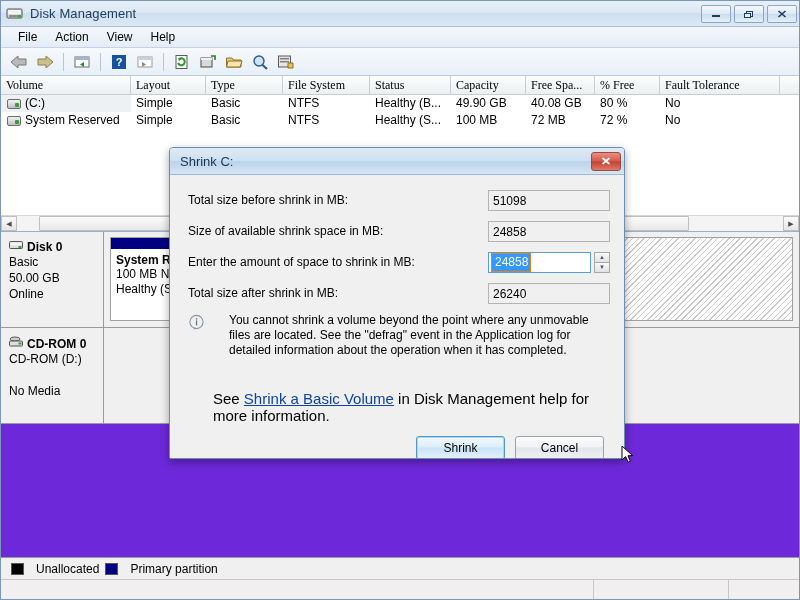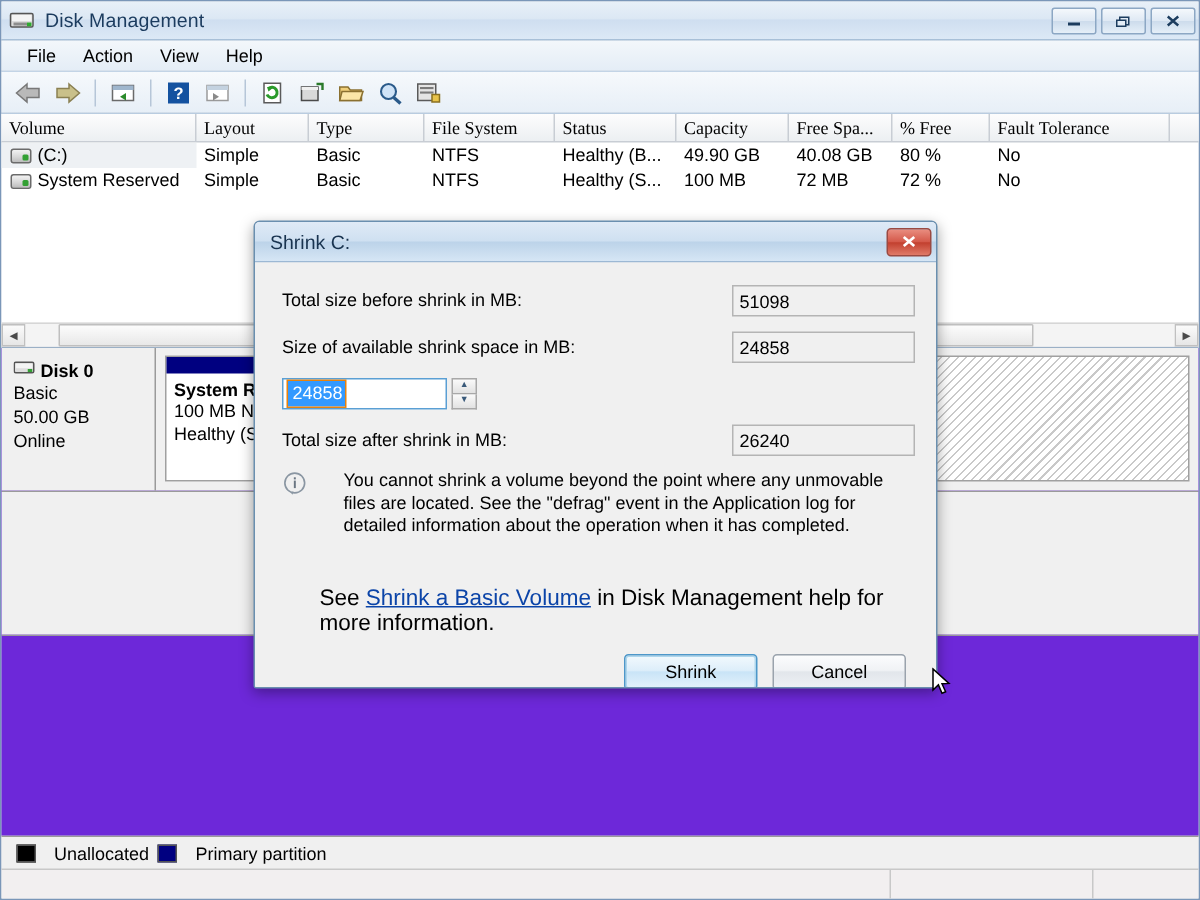--- a/index.html
+++ b/index.html
@@ -497,20 +497,35 @@
           </div>
         </div>
         <div class="part hatch" style="flex:1">
           <div class="part-cap"></div>
           <div class="part-body"></div>
         </div>
       </div>
     </div>
 
     <div class="disk-row" style="height:96px">
+      <div class="disk-info">
+        <div class="disk-title">
+          <span>
+            <svg width="15" height="12" viewBox="0 0 15 12">
+              <ellipse cx="6" cy="3" rx="5" ry="2" fill="#cfcfcf" stroke="#555"></ellipse>
+              <rect x="0.5" y="5" width="13" height="5" rx="1" fill="#dedede" stroke="#555"></rect>
+              <rect x="9.5" y="6.5" width="3" height="2" fill="#33a033"></rect>
+            </svg>
+          </span>
+          <span>CD-ROM 0</span>
+        </div>
+        <div class="disk-meta">CD-ROM (D:)</div>
+        <div class="disk-meta" style="height:16px"></div>
+        <div class="disk-meta">No Media</div>
+      </div>
       <div class="disk-bar-area"></div>
     </div>
 
   </div>
 
   <div id="legend">
     <span class="legend-item">
       <span class="legend-swatch" style="background:#000000"></span>
       <span>Unallocated</span>
     </span>
@@ -542,20 +557,21 @@
         <span class="field-label">Total size before shrink in MB:</span>
         <span class="field-box">51098</span>
       </div>
 
       <div class="field-row">
         <span class="field-label">Size of available shrink space in MB:</span>
         <span class="field-box">24858</span>
       </div>
 
       <div class="field-row">
+        <span class="field-label">Enter the amount of space to shrink in MB:</span>
         <span class="field-box editable">
           <span class="sel">24858</span>
         </span>
         <span class="spinner">
           <span class="spin-btn">▲</span>
           <span class="spin-btn">▼</span>
         </span>
       </div>
 
       <div class="field-row">

